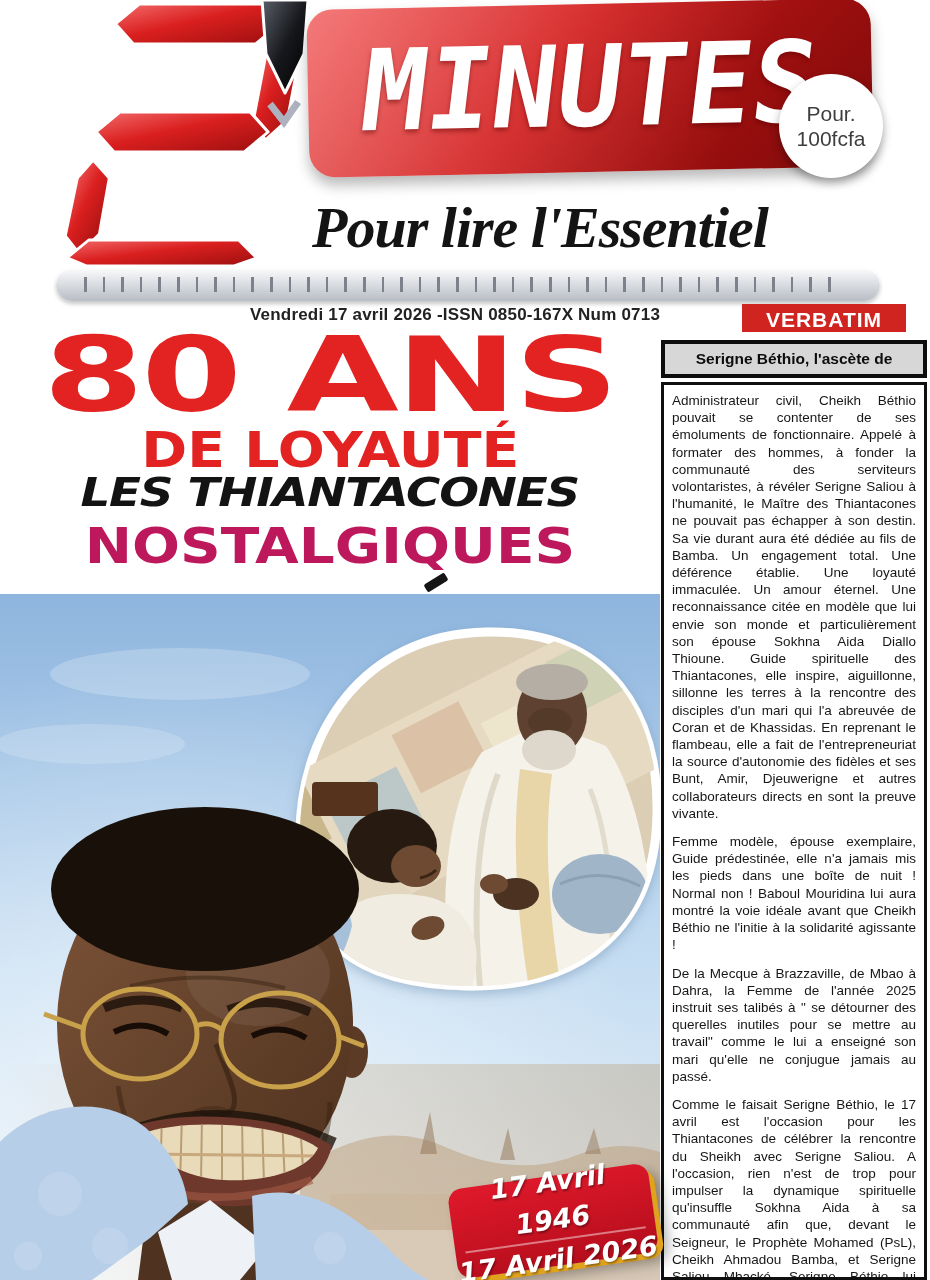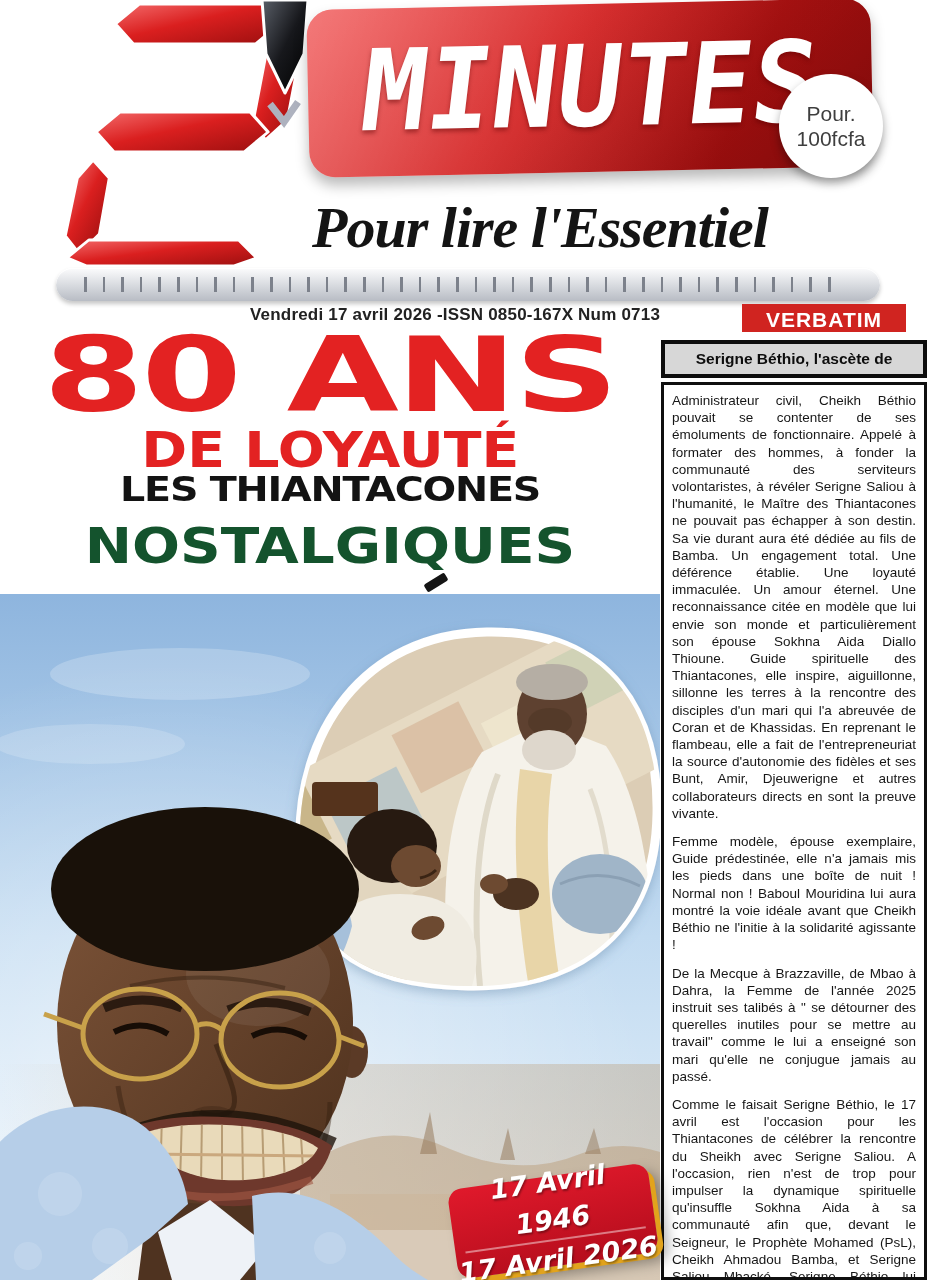--- a/index.html
+++ b/index.html
@@ -35,23 +35,23 @@
     font-weight:700;font-size:21px;line-height:32px;text-align:center;letter-spacing:1px;}
 
   
   .hl{left:0;width:660px;text-align:center;font-family:"DejaVu Sans",sans-serif;
       font-weight:700;line-height:1;white-space:nowrap;}
   .hl > span{display:inline-block;transform-origin:50% 50%;}
   .hl-1{top:324px;font-size:102px;color:#e32222;}
   .hl-1 > span{transform:scaleX(1.42) scaleY(1.02);letter-spacing:-2px;}
   .hl-2{top:426px;font-size:49px;color:#e32222;}
   .hl-2 > span{transform:scaleX(1.13);}
-  .hl-3{top:473px;font-size:33px;color:#131313;}
+  .hl-3{top:473px;font-size:39px;color:#131313;font-style:italic;}
   .hl-3 > span{transform:scaleX(1.20);letter-spacing:-1px;}
-  .hl-4{top:521px;font-size:50px;color:#14532d;}
+  .hl-4{top:521px;font-size:50px;color:#be185d;}
   .hl-4 > span{transform:scaleX(1.13);}
   .accent-mark{left:424px;top:578px;width:24px;height:9px;background:#151515;border-radius:2px;
     transform:rotate(-32deg);}
 
   
   .photo{left:0;top:594px;width:660px;height:686px;}
   .photo svg{position:absolute;inset:0;}
   .date-badge{left:452px;top:582px;width:202px;height:90px;transform:rotate(-8deg);
     background:linear-gradient(175deg,#e0192b,#b30d1c);border-radius:14px;
     box-shadow:5px 6px 0 #e2a31c, 9px 10px 14px rgba(0,0,0,.35);

